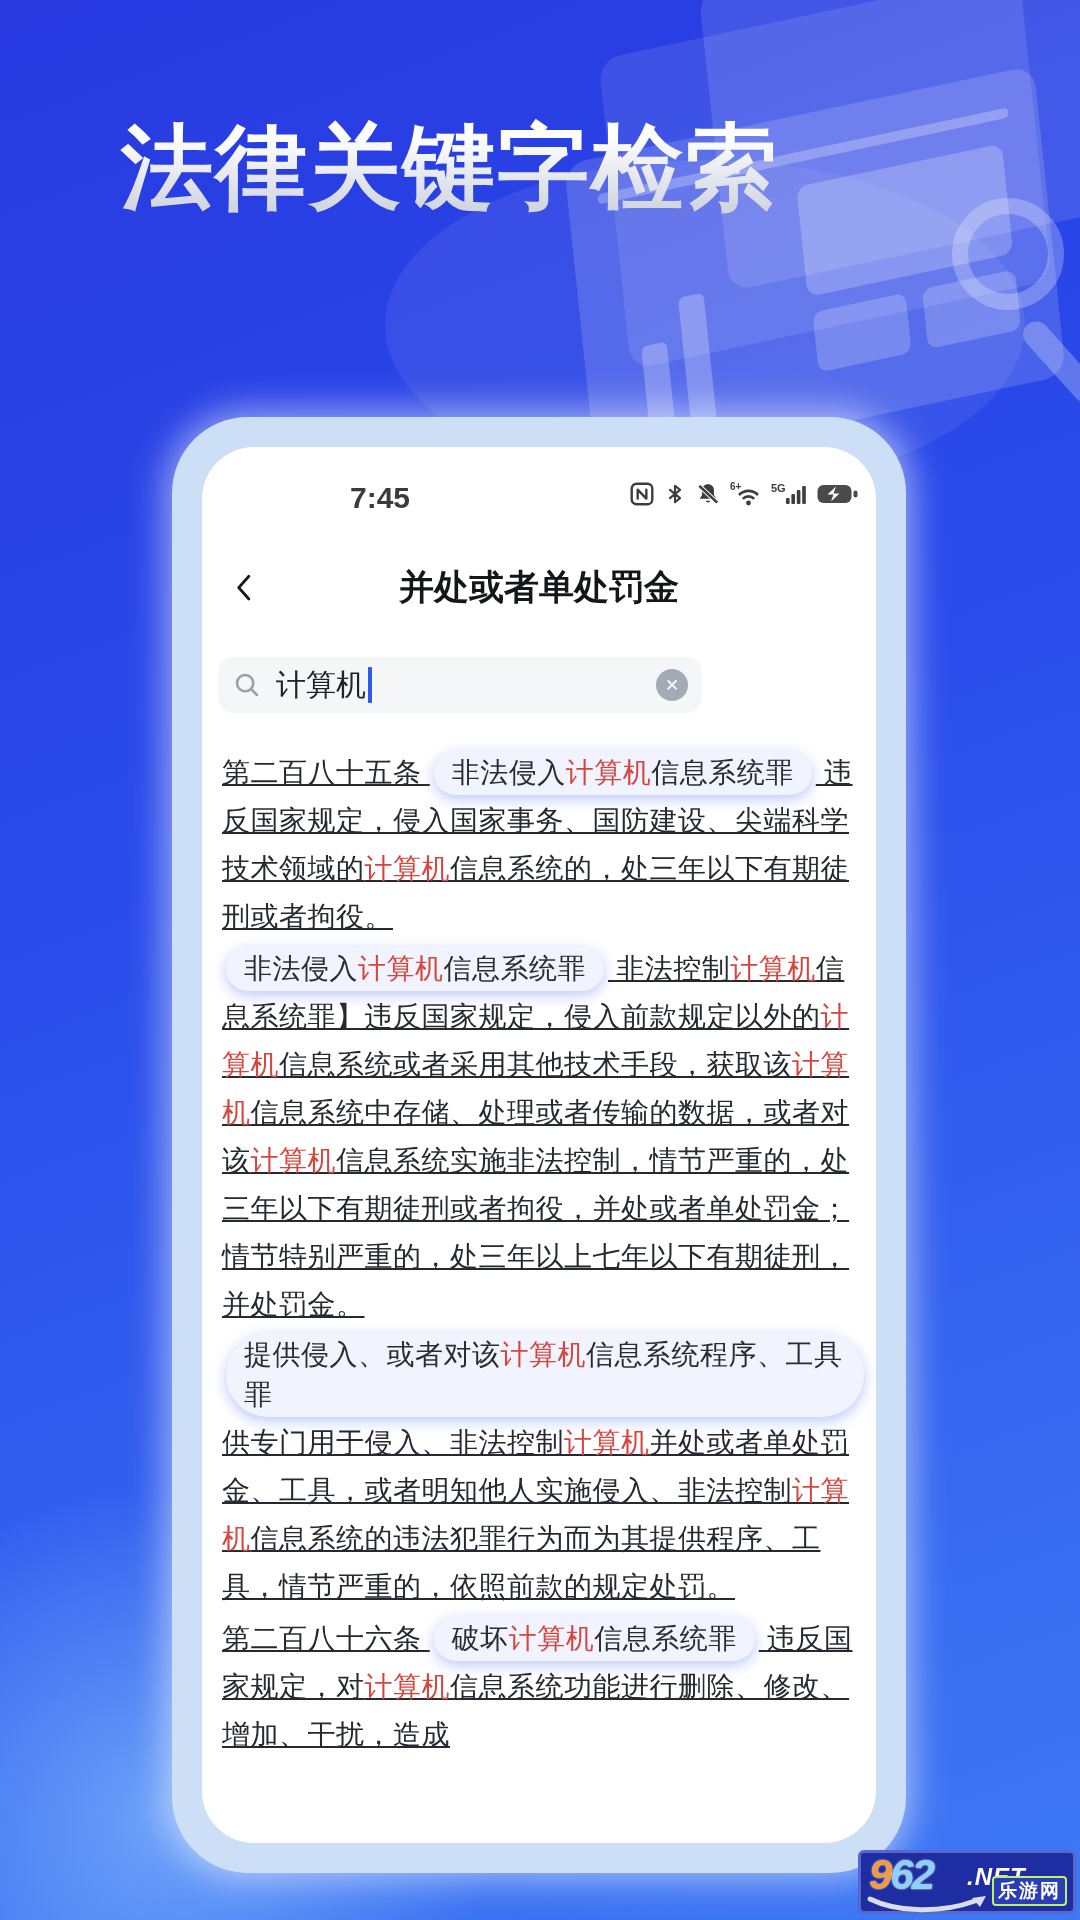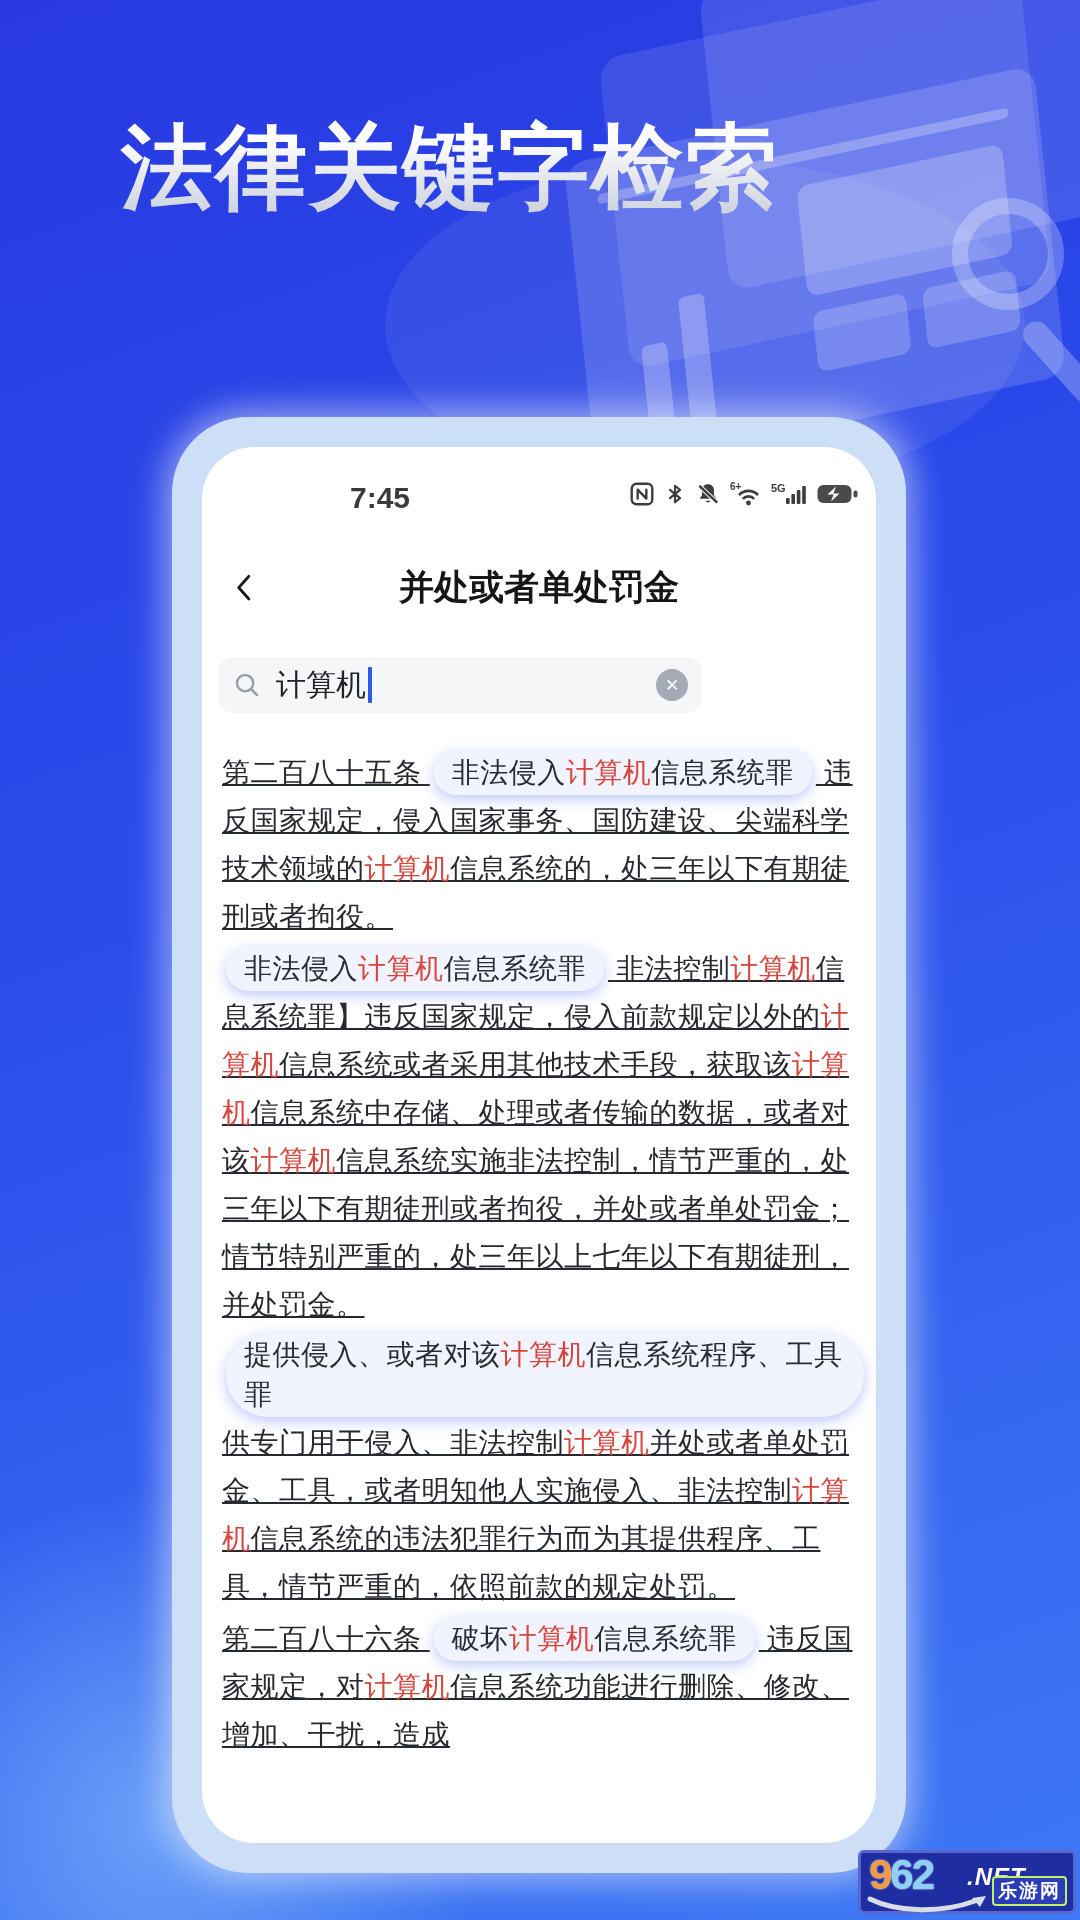--- a/index.html
+++ b/index.html
@@ -77,21 +77,21 @@
   .doc{ margin:36px 4px 0 16px; font-size:28px; line-height:48px; color:#272930;
     letter-spacing:.5px; }
   .para{ margin:4px;text-decoration:underline; }
   .kw{ color:#d6453e; }
   .badge{ display:inline-block; background:#f1f4fe; border-radius:999px; padding:2px 18px;
     line-height:40px; box-shadow:0 4px 14px rgba(104,130,245,.45); margin:0 4px; color:#2a2c33; }
 
   
   .watermark{ position:absolute; right:4px; bottom:6px; width:218px; height:64px;
     background:#1e2da2; border:3px solid #5767cf; border-radius:6px; }
-  .wm-962{ position:absolute; left:8px; top:-2px; font-weight:900; font-size:42px;
+  .wm-962{ position:absolute; left:8px; top:-2px; font-style:italic; font-weight:900; font-size:42px;
     letter-spacing:-2px; text-shadow:0 0 2px #fff; }
   .d9{ color:#f29a3f; } .d6{ color:#8ed1f6; } .d2{ color:#8ed1f6; }
   .wm-net{ position:absolute; left:106px; top:10px; color:#fff; font-style:italic; font-weight:800;
     font-size:24px; letter-spacing:1px; }
   .wm-swoosh{ position:absolute; left:6px; top:42px; }
   .wm-name{ position:absolute; right:6px; bottom:5px; color:#fff; font-size:19px; font-weight:700;
     letter-spacing:2px; border:2px solid #bef264; background:#2a3cb8; border-radius:4px; padding:0 4px; }
 </style>
 </head>
 <body>

